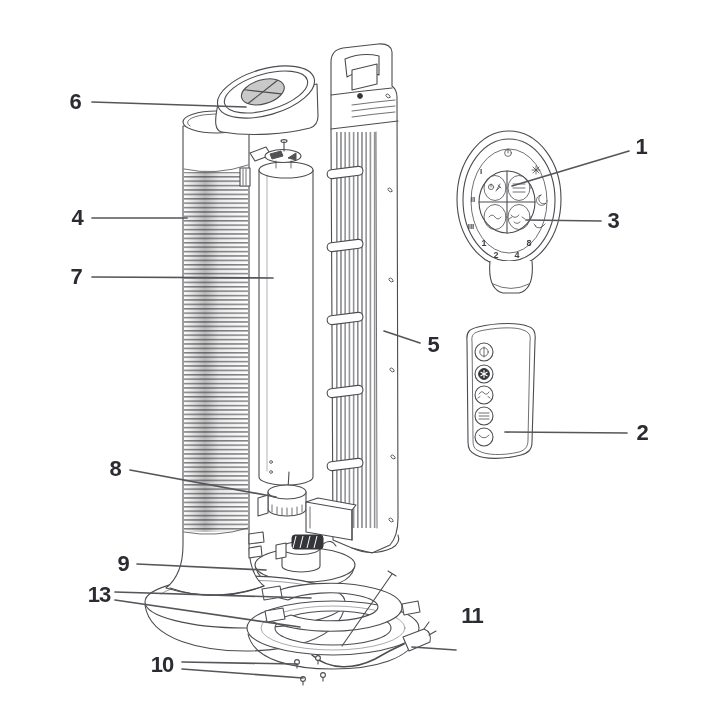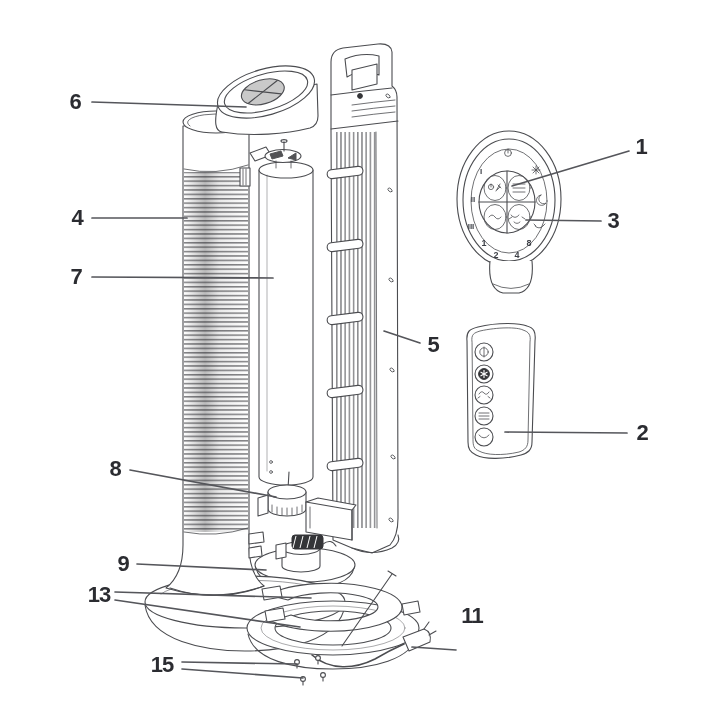--- a/index.html
+++ b/index.html
@@ -338,15 +338,15 @@
 <div class="callout" style="left:642px;top:433px">2</div>
 <div class="callout" style="left:613px;top:221px">3</div>
 <div class="callout" style="left:77px;top:218px">4</div>
 <div class="callout" style="left:433px;top:345px">5</div>
 <div class="callout" style="left:75px;top:102px">6</div>
 <div class="callout" style="left:76px;top:277px">7</div>
 <div class="callout" style="left:115px;top:469px">8</div>
 <div class="callout" style="left:123px;top:564px">9</div>
 <div class="callout" style="left:99px;top:595px">13</div>
 <div class="callout" style="left:472px;top:616px">11</div>
-<div class="callout" style="left:162px;top:665px">15</div>
+<div class="callout" style="left:162px;top:665px">10</div>
 
 </div>
 
 </body></html>

